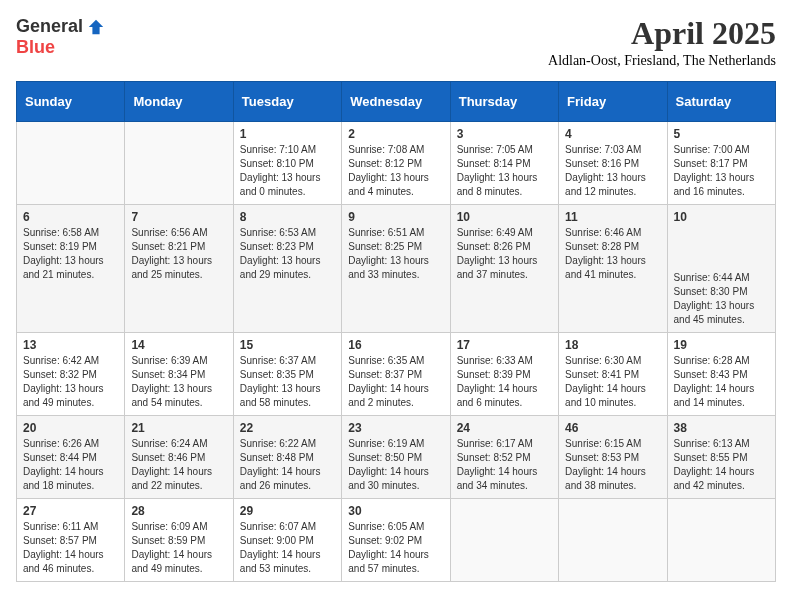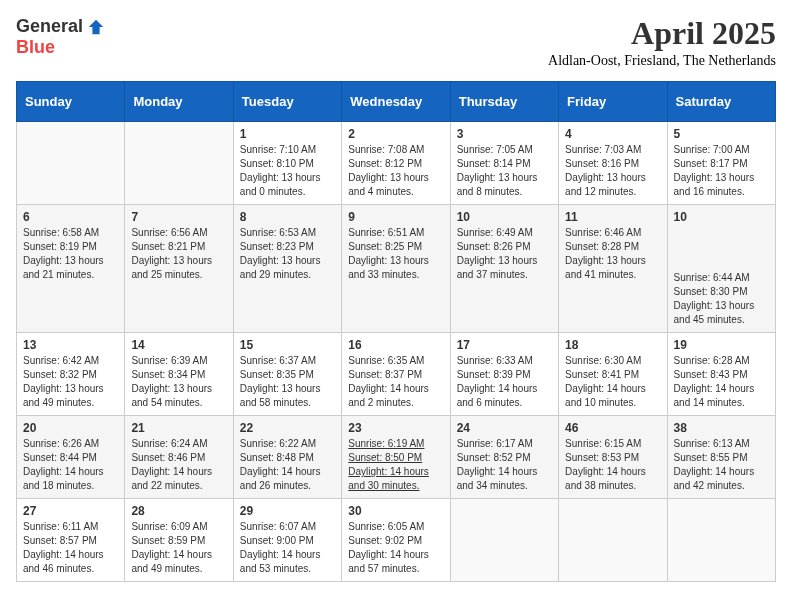--- a/index.html
+++ b/index.html
@@ -291,21 +291,21 @@
         </td>
         <td>
           <span class="day-number">22</span>
           <div class="day-info" style="white-space: pre-line;">Sunrise: 6:22 AM
 Sunset: 8:48 PM
 Daylight: 14 hours
 and 26 minutes.</div>
         </td>
         <td>
           <span class="day-number">23</span>
-          <div class="day-info" style="white-space: pre-line; text-decoration: underline;">Sunrise: 6:19 AM
+          <div class="day-info" style="white-space: pre-line;">Sunrise: 6:19 AM
 Sunset: 8:50 PM
 Daylight: 14 hours
 and 30 minutes.</div>
         </td>
         <td>
           <span class="day-number">24</span>
           <div class="day-info" style="white-space: pre-line;">Sunrise: 6:17 AM
 Sunset: 8:52 PM
 Daylight: 14 hours
 and 34 minutes.</div>

